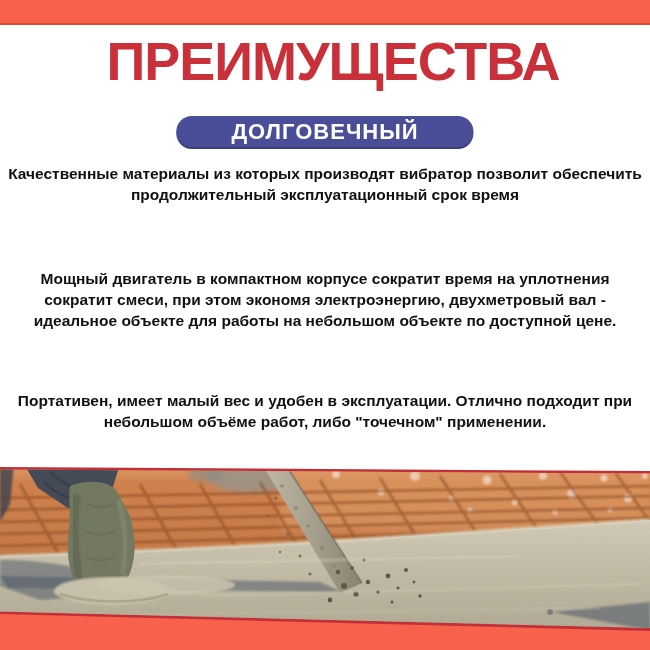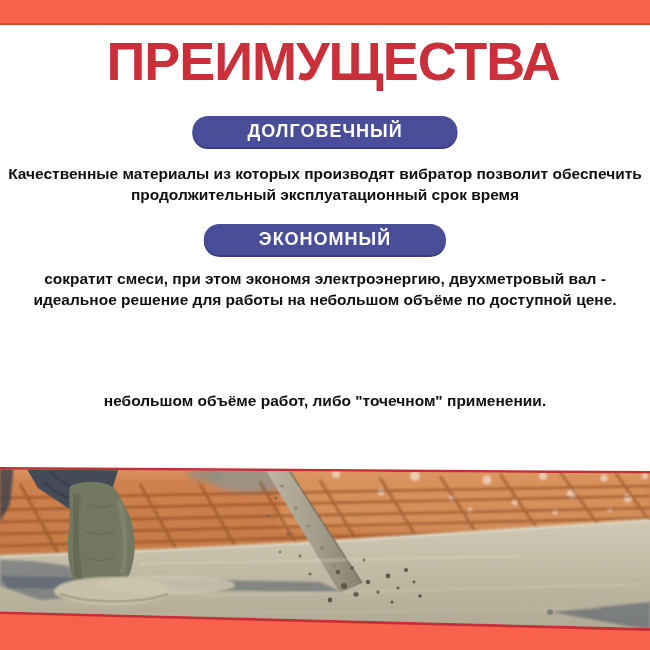--- a/index.html
+++ b/index.html
@@ -21,21 +21,21 @@
   .title{
     position:absolute;left:0;top:30px;width:650px;text-align:center;
     font-size:54px;font-weight:bold;letter-spacing:-1px;color:#c93039;
     line-height:62px;z-index:2;padding-left:8px;
   }
   
   .badge{
     position:absolute;left:50%;transform:translateX(-50%);
     height:31px;line-height:31px;padding:0 55px;border-radius:17px;
     background:#4a4d97;box-shadow:0 2px 0 #3a3e7d;
-    color:#ffffff;font-size:18px;font-weight:bold;letter-spacing:1px;
+    color:#ffffff;font-size:22px;font-weight:bold;letter-spacing:1px;
     white-space:nowrap;z-index:2;text-align:center;
   }
   .badge-1{top:116px}
   .badge-2{top:224px}
   .badge-3{top:343px}
   
   .para{
     position:absolute;left:0;width:650px;text-align:center;
     font-size:15.5px;font-weight:bold;color:#111111;line-height:21px;z-index:2;
   }
@@ -62,27 +62,28 @@
   <div class="band-top"></div>
 
   <div class="title">ПРЕИМУЩЕСТВА</div>
 
   <div class="badge badge-1">ДОЛГОВЕЧНЫЙ</div>
   <div class="para para-1">
     <div>Качественные материалы из которых производят вибратор позволит обеспечить</div>
     <div>продолжительный эксплуатационный срок время</div>
   </div>
 
-  <div class="badge badge-2">ЭКОНОМНЫЙ</div>
   <div class="para para-2">
+    <div>Мощный двигатель в компактном корпусе сократит время на уплотнения</div>
     <div>сократит смеси, при этом экономя электроэнергию, двухметровый вал -</div>
-    <div>идеальное решение для работы на небольшом объёме по доступной цене.</div>
+    <div>идеальное объекте для работы на небольшом объекте по доступной цене.</div>
   </div>
 
   <div class="para para-3">
+    <div>Портативен, имеет малый вес и удобен в эксплуатации. Отлично подходит при</div>
     <div>небольшом объёме работ, либо "точечном" применении.</div>
   </div>
 
   <div class="photo-backing"></div>
 
   <div class="photo-wrap">
     <svg viewBox="0 0 650 170" preserveAspectRatio="none">
       <defs>
         <linearGradient id="bg" x1="0" y1="0" x2="0" y2="1">
           <stop offset="0" stop-color="#d28450"></stop>

